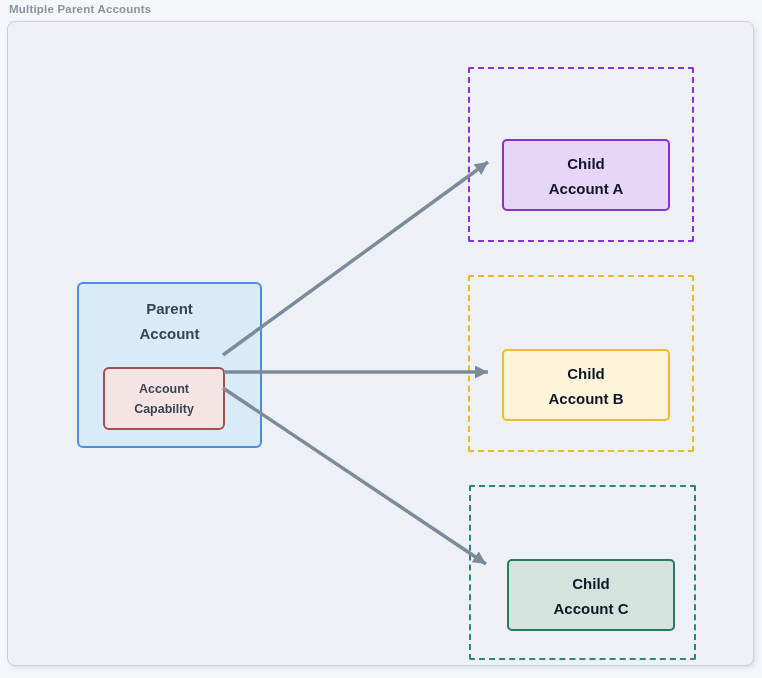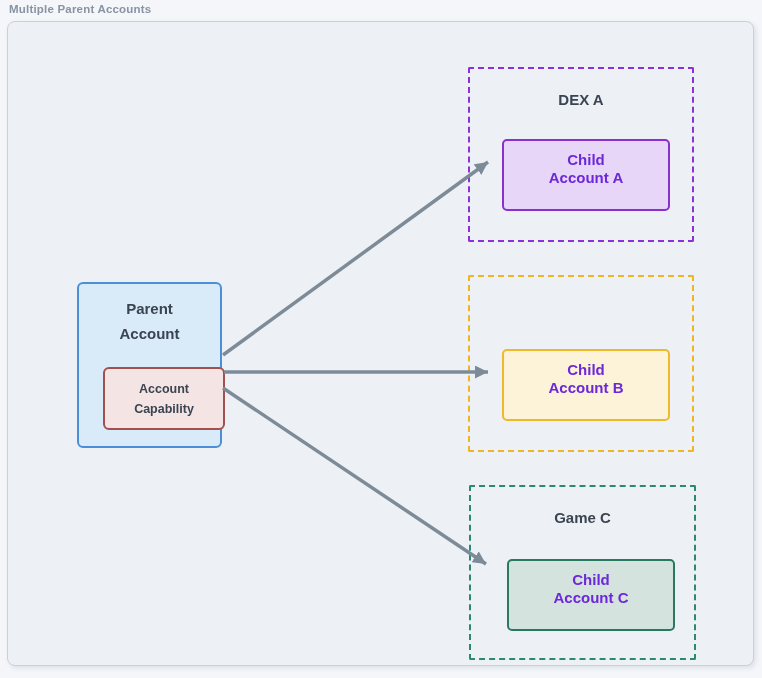--- a/index.html
+++ b/index.html
@@ -41,21 +41,21 @@
     box-sizing: border-box;
     border-style: solid;
     border-width: 2px;
     border-radius: 6px;
     text-align: center;
     color: #3b4552;
   }
   .parent-box {
     left: 69px;
     top: 260px;
-    width: 145px;
+    width: 185px;
     height: 166px;
   }
   .box-label {
     white-space: pre-line;
     font-size: 15px;
     font-weight: 600;
     line-height: 25px;
     color: #3b4552;
   }
   .parent-box .parent-label {
@@ -105,23 +105,23 @@
     border-radius: 5px;
     text-align: center;
   }
   .child-a { left: 32px; top: 70px; }
   .child-b { left: 32px; top: 72px; }
   .child-c { left: 36px; top: 72px; }
   .child-label {
     white-space: pre-line;
     font-size: 15px;
     font-weight: 600;
-    line-height: 18px;
+    line-height: 25px;
     margin-top: 10px;
-    color: #6d28d9;
+    color: #0f172a;
   }
   .arrows {
     position: absolute;
     left: 0;
     top: 0;
     pointer-events: none;
   }
 </style>
 </head>
 <body>
@@ -135,36 +135,34 @@
     <div class="node parent-box" style="background: rgb(217, 234, 248); border-color: rgb(74, 144, 217);">
       <div class="box-label parent-label">Parent
 Account</div>
       <div class="capability-box" style="background: rgb(244, 228, 228); border-color: rgb(161, 79, 79);">
         <div class="capability-label">Account
 Capability</div>
       </div>
     </div>
 
     <div class="group group-a" style="border-color: rgb(140, 48, 218);">
-      <div class="group-title">DEX A</div>
       <div class="child-box child-a" style="background: rgb(231, 214, 247); border-color: rgb(140, 47, 208);">
         <div class="child-label">Child
 Account A</div>
       </div>
     </div>
 
     <div class="group group-b" style="border-color: rgb(240, 180, 41);">
       <div class="child-box child-b" style="background: rgb(252, 243, 216); border-color: rgb(238, 186, 43);">
         <div class="child-label">Child
 Account B</div>
       </div>
     </div>
 
     <div class="group group-c" style="border-color: rgb(42, 138, 112);">
-      <div class="group-title">Game C</div>
       <div class="child-box child-c" style="background: rgb(213, 227, 222); border-color: rgb(39, 121, 95);">
         <div class="child-label">Child
 Account C</div>
       </div>
     </div>
 
   </div>
 
   <svg class="arrows" width="762" height="678" viewBox="0 0 762 678">
     <defs>

